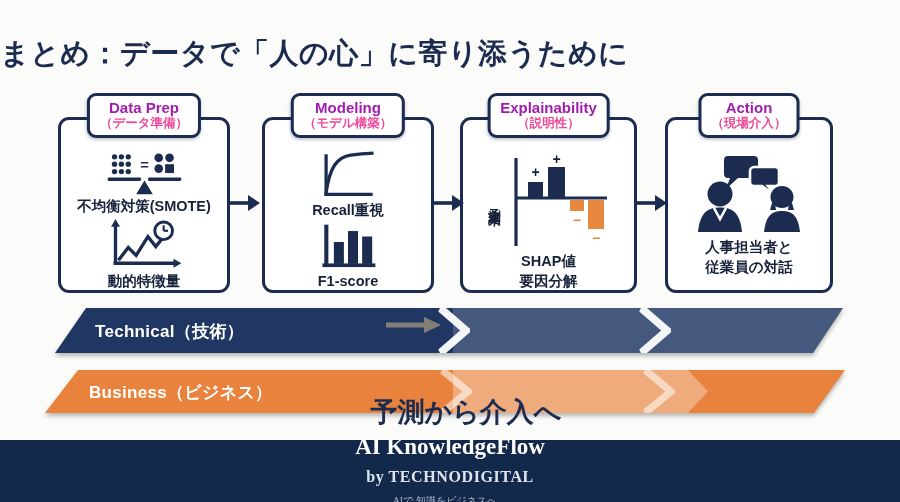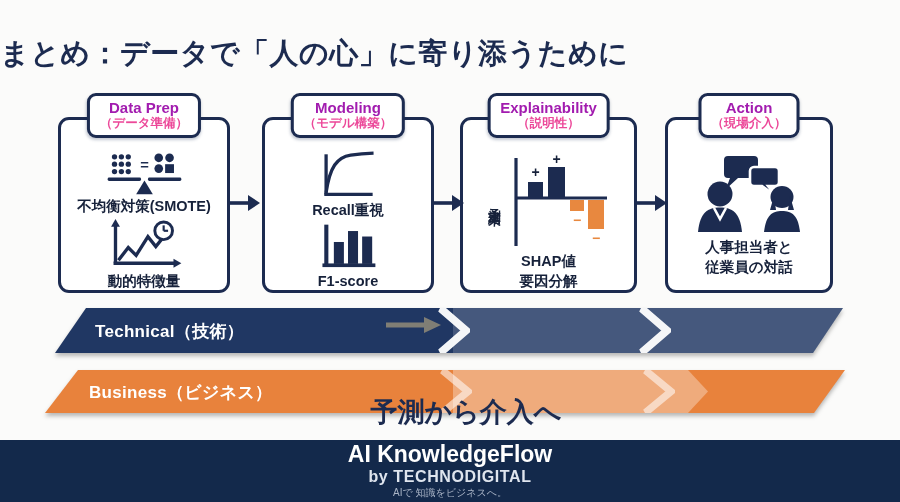--- a/index.html
+++ b/index.html
@@ -77,21 +77,21 @@
   #biz-chevron-1{left:393px;} #biz-chevron-2{left:596px;}
   .gray-arrow{position:absolute;left:331px;top:8px;width:56px;height:18px;opacity:.88;}
   
   .conclusion{
     position:absolute;top:394px;left:16px;width:100%;text-align:center;
     font-size:27px;font-weight:800;color:#1c2b50;
   }
   
   .footer{
     position:absolute;left:0;bottom:0;width:100%;height:62px;background:#13294b;
-    display:flex;flex-direction:column;align-items:center;justify-content:center;gap:0;
+    display:flex;flex-direction:column;align-items:center;justify-content:center;gap:8px;font-family:Liberation Serif, serif;
   }
   .footer-brand{font-size:23px;font-weight:800;color:#ffffff;line-height:1.1;}
   .footer-byline{font-size:16px;font-weight:800;color:#dfe5ee;letter-spacing:.6px;line-height:1.25;}
   .footer-tagline{font-size:10px;font-weight:400;color:#a9b4c6;line-height:1.25;}
   svg{display:block;}
 </style>
 </head>
 <body>
 
 <div class="slide">

